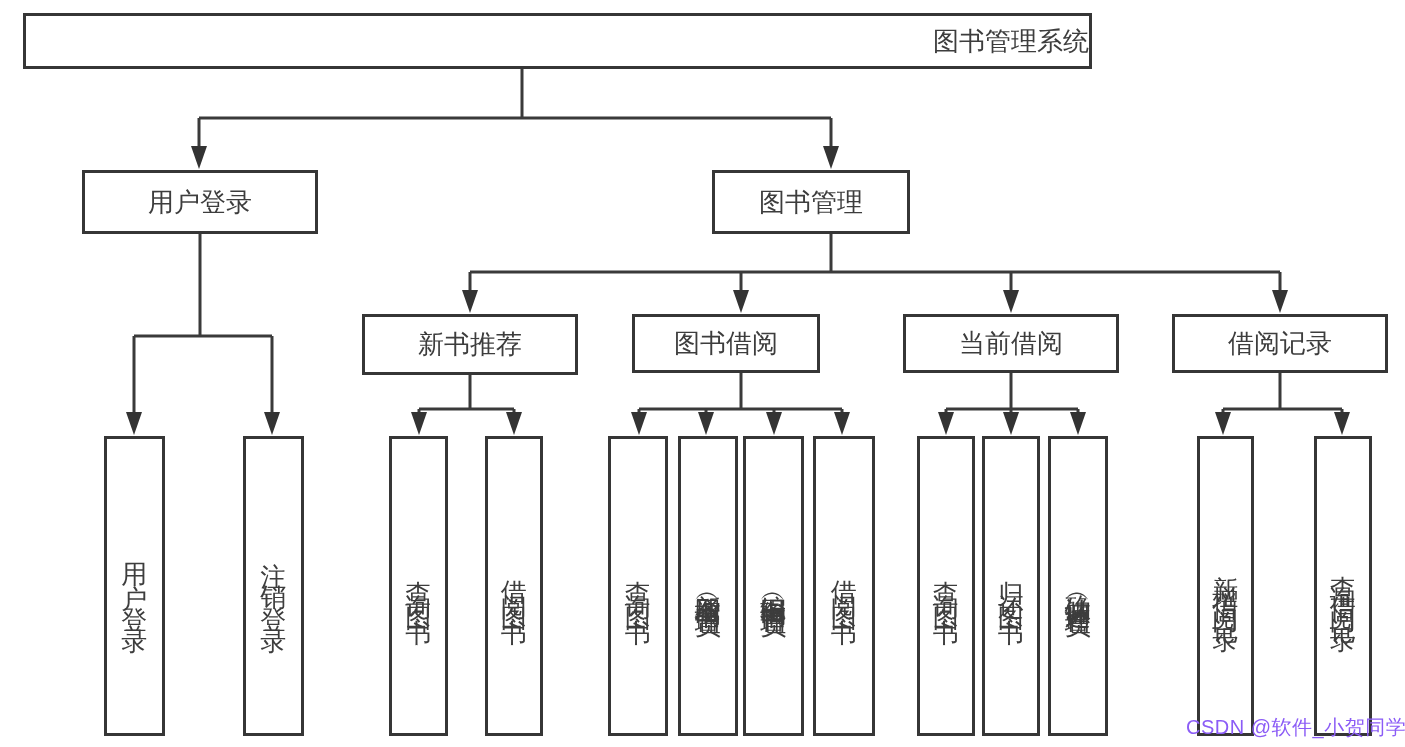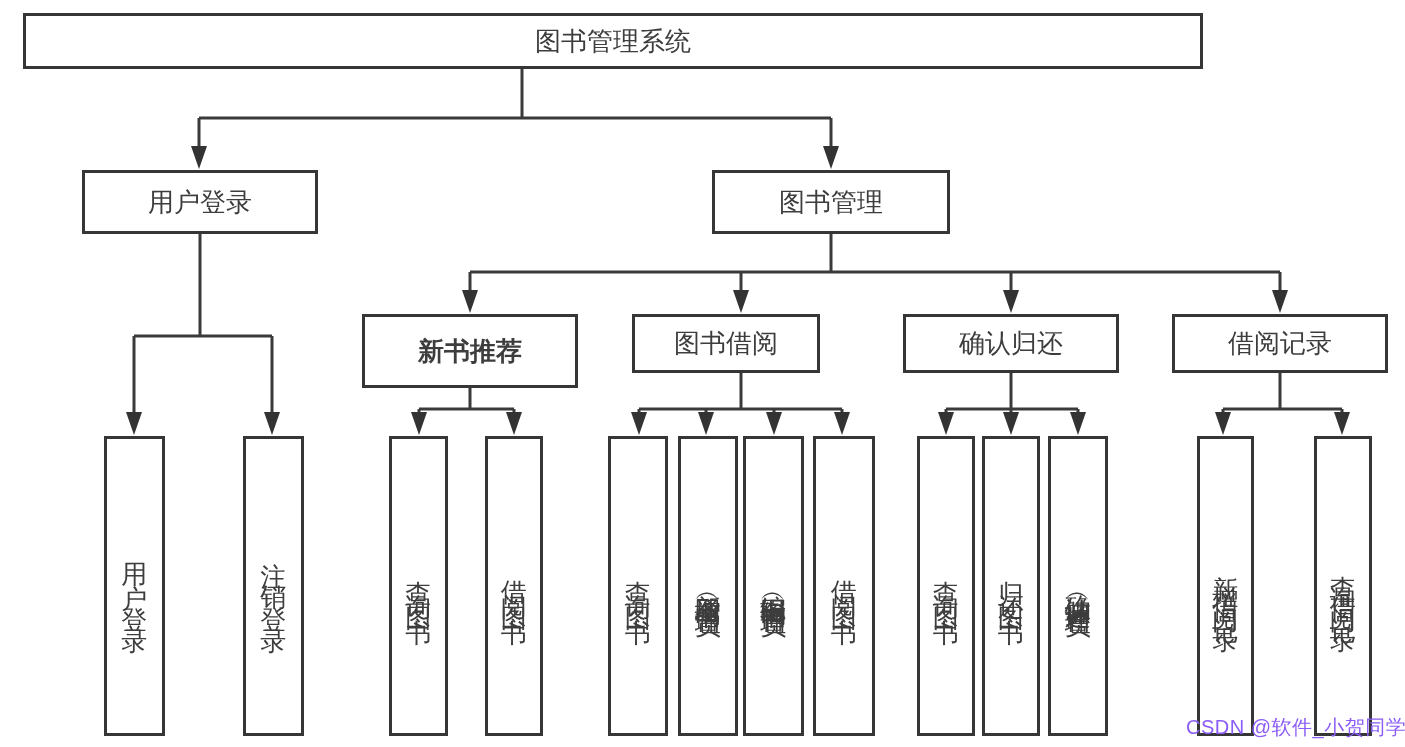--- a/index.html
+++ b/index.html
@@ -40,24 +40,24 @@
     writing-mode: vertical-rl;
     text-orientation: mixed;
     line-height: 1.1;
   }
   .sp-xl span { letter-spacing: 0.85em; }
   .sp-l  span { letter-spacing: 0.50em; }
   .sp-m  span { letter-spacing: 0.40em; }
   .sp-s  span { letter-spacing: 0.10em; }
 
   
-  .root  { left: 23px;   top: 13px;  width: 1180px; height: 56px; }
+  .root  { left: 23px;   top: 13px;  width: 1069px; height: 56px; justify-content: flex-end; }
   .n-user{ left: 82px;   top: 170px; width: 236px;  height: 64px; }
-  .n-book{ left: 712px;  top: 170px; width: 238px;  height: 64px; }
-  .g-new { left: 362px;  top: 314px; width: 216px;  height: 74px; font-weight: bold; }
+  .n-book{ left: 712px;  top: 170px; width: 198px;  height: 64px; }
+  .g-new { left: 362px;  top: 314px; width: 216px;  height: 61px; }
   .g-bor { left: 632px;  top: 314px; width: 188px;  height: 59px; }
   .g-cur { left: 903px;  top: 314px; width: 216px;  height: 59px; }
   .g-rec { left: 1172px; top: 314px; width: 216px;  height: 59px; }
 
   .l-u1 { left: 104px;  top: 436px; width: 61px; height: 300px; }
   .l-u2 { left: 243px;  top: 436px; width: 61px; height: 300px; }
   .l-n1 { left: 389px;  top: 436px; width: 59px; height: 300px; }
   .l-n2 { left: 485px;  top: 436px; width: 58px; height: 300px; }
   .l-b1 { left: 608px;  top: 436px; width: 60px; height: 300px; }
   .l-b2 { left: 678px;  top: 436px; width: 60px; height: 300px; }
@@ -146,21 +146,21 @@
     <span>图书管理</span>
   </div>
 
   <div class="box g-new">
     <span>新书推荐</span>
   </div>
   <div class="box g-bor">
     <span>图书借阅</span>
   </div>
   <div class="box g-cur">
-    <span>确认归还</span>
+    <span>当前借阅</span>
   </div>
   <div class="box g-rec">
     <span>借阅记录</span>
   </div>
 
   <div class="box leaf sp-xl l-u1">
     <span>用户登录</span>
   </div>
   <div class="box leaf sp-xl l-u2">
     <span>注销登录</span>

